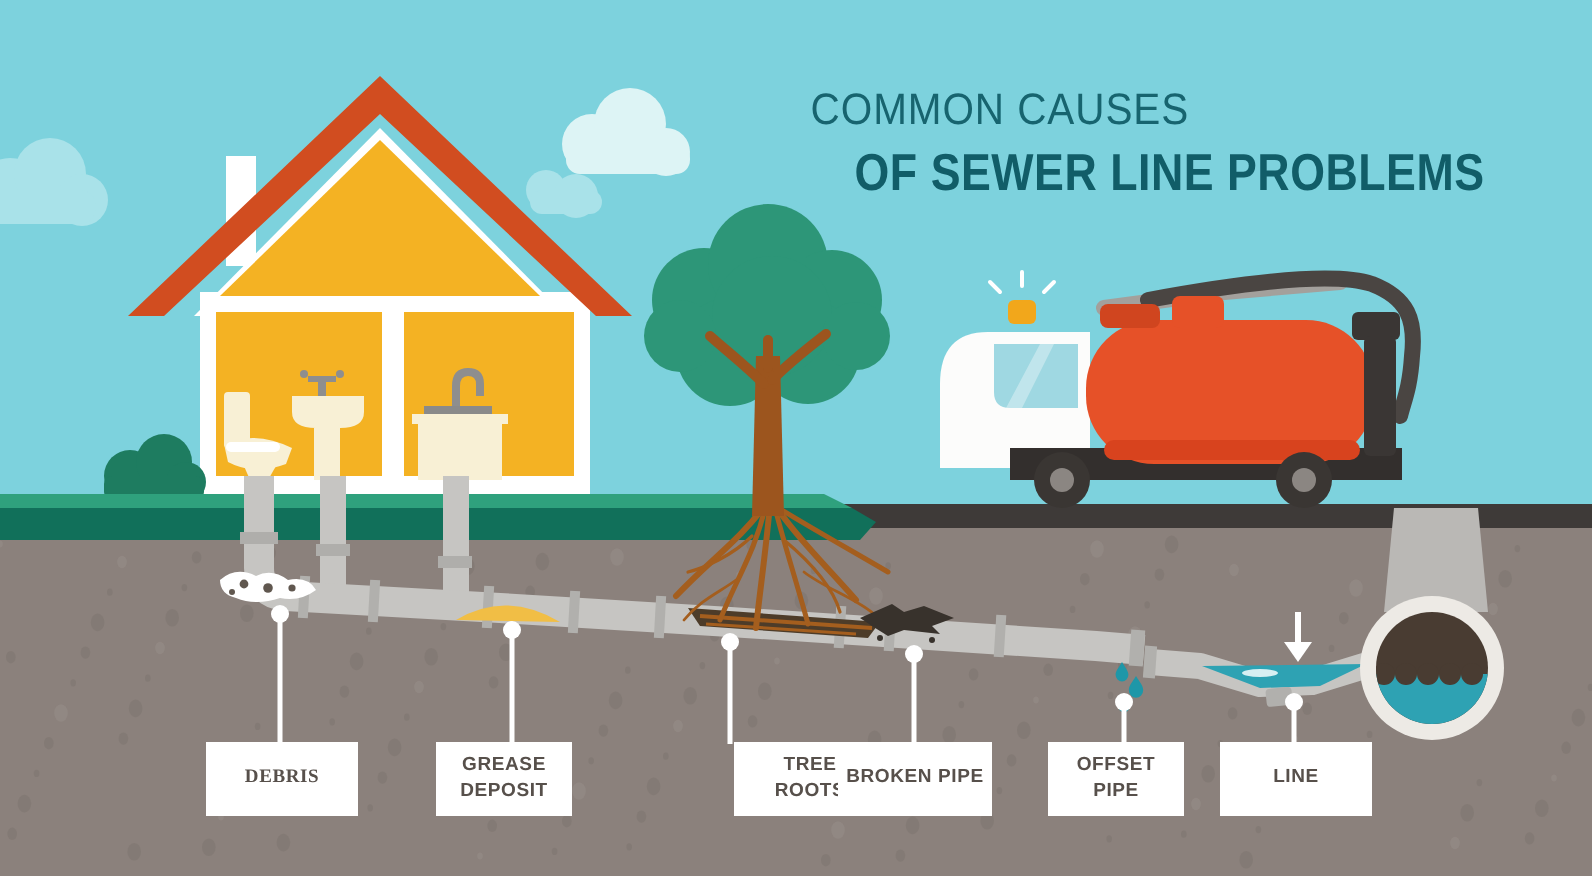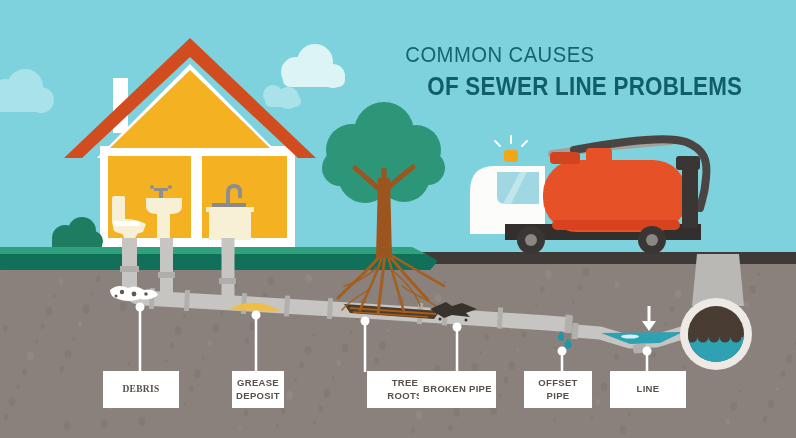--- a/index.html
+++ b/index.html
@@ -408,19 +408,19 @@
     </g>
   </g>
 </svg>
 
 <div class="title">
   <div class="l1">COMMON CAUSES</div>
   <div class="l2">OF SEWER LINE PROBLEMS</div>
 </div>
 
 <div class="callout-box" style="left:103px;width:76px;font-family:Liberation Serif, serif;">DEBRIS</div>
-<div class="callout-box" style="left:232px;width:52px;">GREASE DEPOSIT</div>
+<div class="callout-box" style="left:218px;width:68px;">GREASE DEPOSIT</div>
 <div class="callout-box narrow" style="left:327px;width:76px;">TREE ROOTS</div>
 <div class="callout-box wide" style="left:419px;width:77px;">BROKEN PIPE</div>
 <div class="callout-box wide" style="left:524px;width:68px;">OFFSET PIPE</div>
 <div class="callout-box" style="left:610px;width:76px;">LINE</div>
 
 </div>
 
 </body></html>

